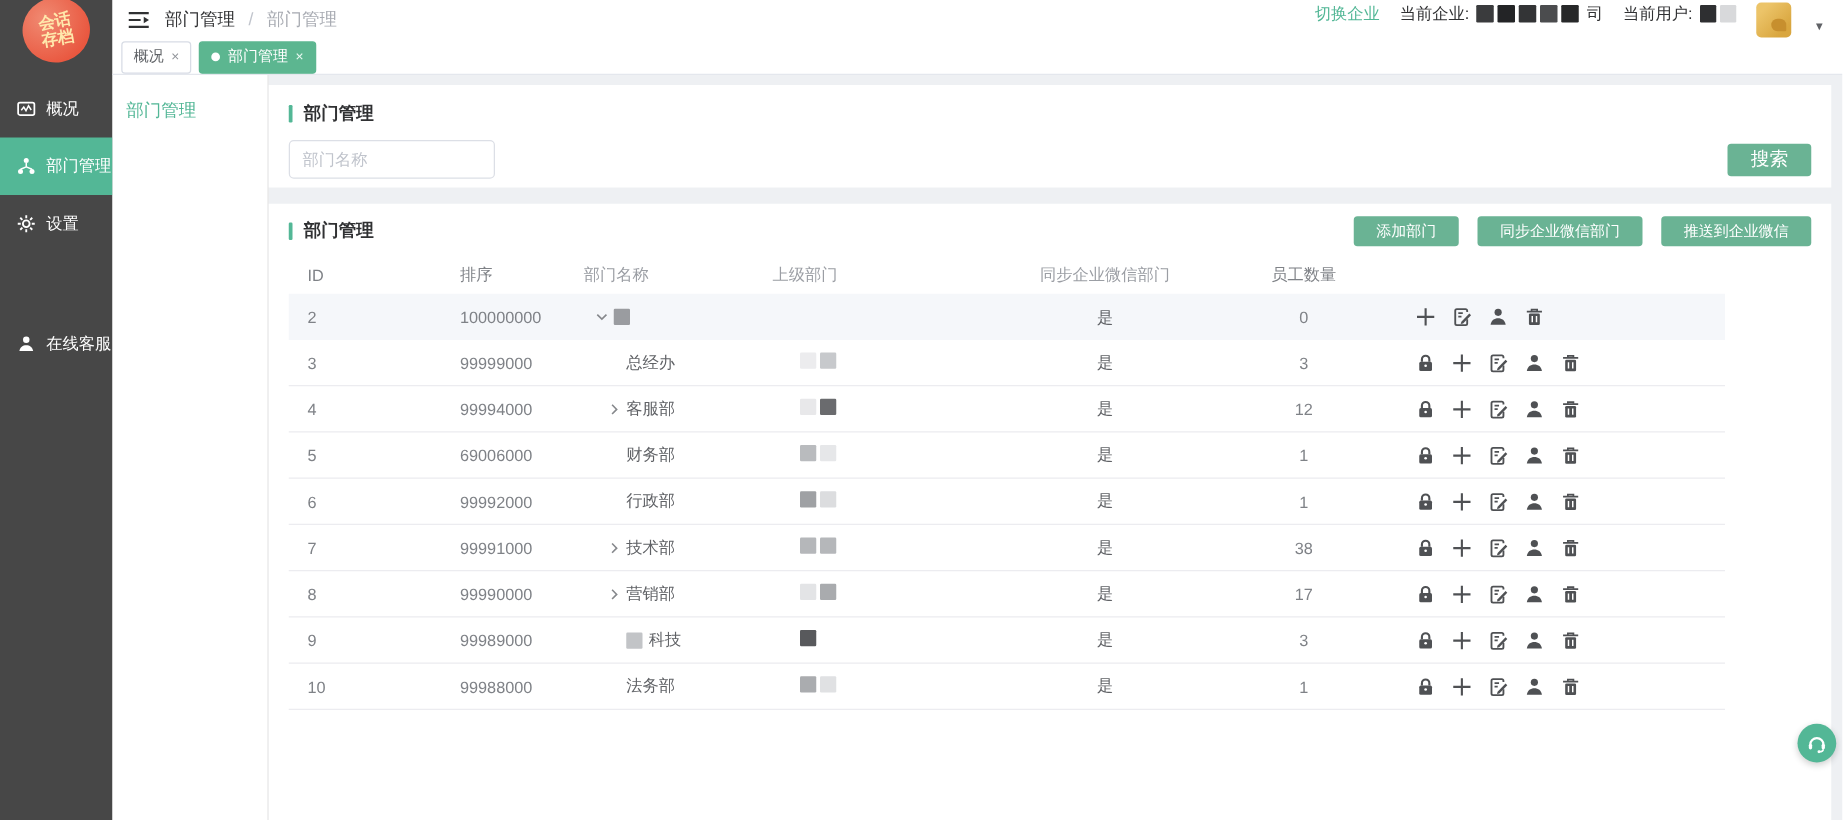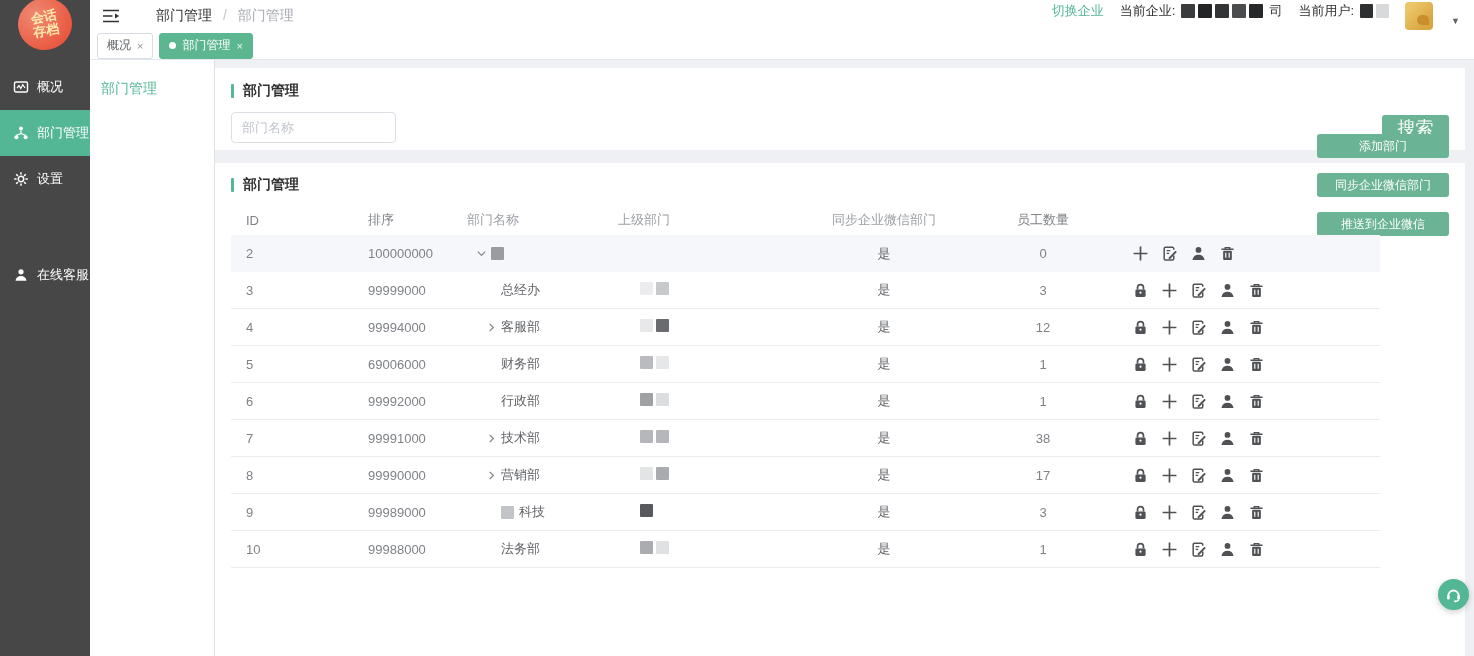--- a/index.html
+++ b/index.html
@@ -20,21 +20,21 @@
     color:var(--logo-text);font-weight:bold;font-size:13px;line-height:14px;transform:rotate(-10deg);}
   .side-item{height:46px;display:flex;align-items:center;padding-left:13px;color:#fff;font-size:13px;cursor:pointer;}
   .side-item.active{background:var(--accent);}
   .side-icon{width:16px;height:16px;margin-right:8px;display:inline-flex;color:#fff;flex-shrink:0;}
   .side-icon svg{width:16px;height:16px;}
   .side-icon.green{color:var(--accent);}
   .side-gap{height:50px;}
 
   
   .main{flex:1;display:flex;flex-direction:column;min-width:0;}
-  .topbar{height:32px;background:#fff;display:flex;align-items:center;padding:0 14px 0 12px;gap:24px;}
+  .topbar{height:32px;background:#fff;display:flex;align-items:center;padding:0 14px 0 12px;}
   .burger{width:18px;height:14px;margin-right:12px;cursor:pointer;display:inline-flex;}
   .crumb{font-size:14px;color:#303133;}
   .crumb .sep{color:#c0c4cc;margin:0 7px;}
   .crumb .sub{color:#a8abb2;}
   .top-right{margin-left:auto;display:flex;align-items:flex-start;gap:16px;font-size:13px;color:#303133;}
   .switch-co{color:var(--accent);cursor:pointer;}
   .pair{display:flex;align-items:center;gap:6px;}
   .mosaic{display:inline-flex;gap:3px;align-items:center;}
   .mosaic i{display:inline-block;height:14px;border-radius:1px;}
   .avatar{width:28px;height:28px;border-radius:4px;cursor:pointer;flex-shrink:0;
@@ -57,25 +57,25 @@
   .content{flex:1;background:var(--page-bg);padding:8px 9px 0 0;display:flex;flex-direction:column;min-width:0;}
   .card{background:#fff;padding:0 16px;}
   .card-title{display:flex;align-items:center;font-size:14px;font-weight:bold;color:#303133;}
   .card-title .bar{width:3px;height:14px;background:var(--accent);margin-right:9px;border-radius:1px;}
 
   .filter-card{padding-top:14px;padding-bottom:7px;}
   .filter-row{margin-top:12px;display:flex;align-items:center;justify-content:space-between;}
   .dept-input{width:165px;height:31px;border:1px solid #dcdfe6;border-radius:4px;padding:0 10px;font-size:13px;color:#606266;outline:none;}
   .dept-input::placeholder{color:#c0c4cc;}
   .btn{background:var(--btn-green);color:#fff;border:none;border-radius:3px;font-size:12px;cursor:pointer;font-family:inherit;}
-  .search-btn{width:67px;height:26px;font-size:18px;}
+  .search-btn{width:67px;height:26px;font-size:15px;}
 
   .table-card{margin-top:13px;flex:1;display:flex;flex-direction:column;}
   .table-head-row{padding-top:8px;height:36px;display:flex;align-items:center;justify-content:space-between;}
-  .head-btns{display:flex;gap:15px;flex-direction:column;}
+  .head-btns{display:flex;gap:15px;}
   .head-btns .btn{height:24px;padding:0 18px;}
 
   .table{width:1149px;margin-top:6px;font-size:13px;}
   .tr{display:grid;grid-template-columns:119px 100px 150px 212px 144px 174px 1fr;align-items:center;}
   .thead{height:30px;color:var(--head-gray);}
   .row{height:37px;border-bottom:1px solid #ececf0;color:var(--txt);}
   .row.hl{background:#f5f7fa;border-bottom:none;}
   .c-id{padding-left:15px;color:var(--txt-gray);}
   .c-sort{padding-left:18px;color:var(--txt-gray);}
   .c-name{padding-left:26px;display:flex;align-items:center;}

